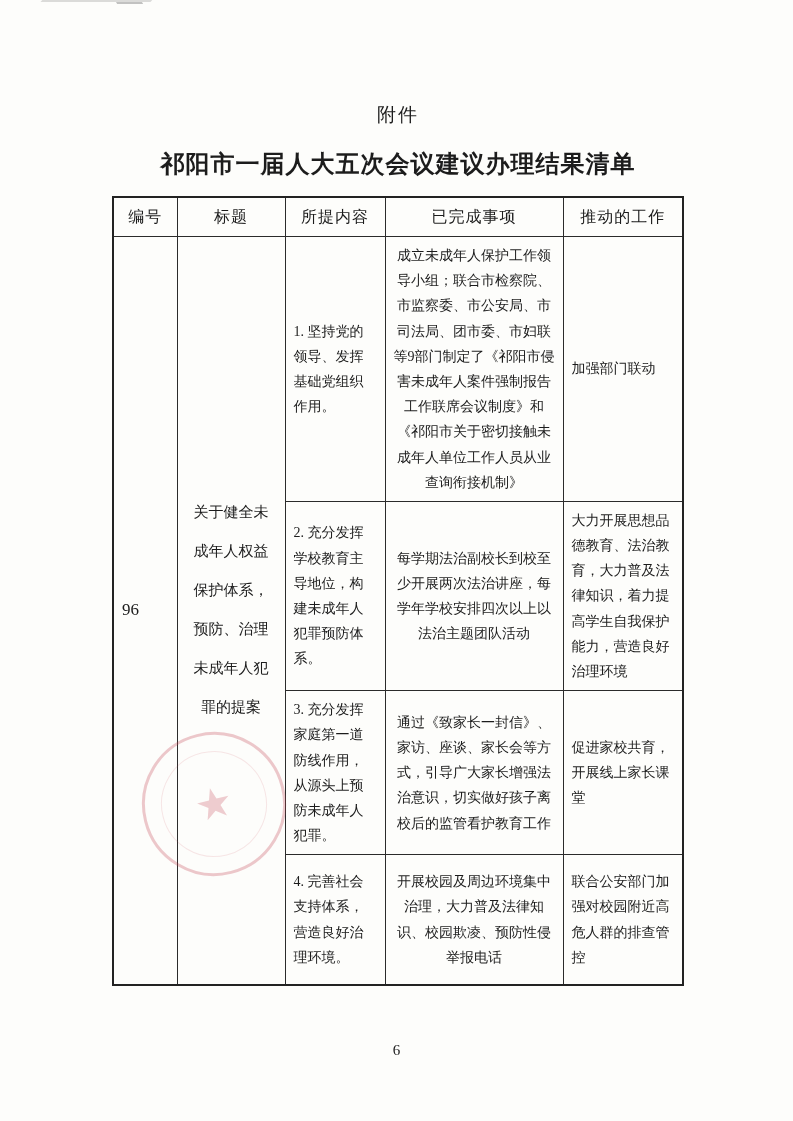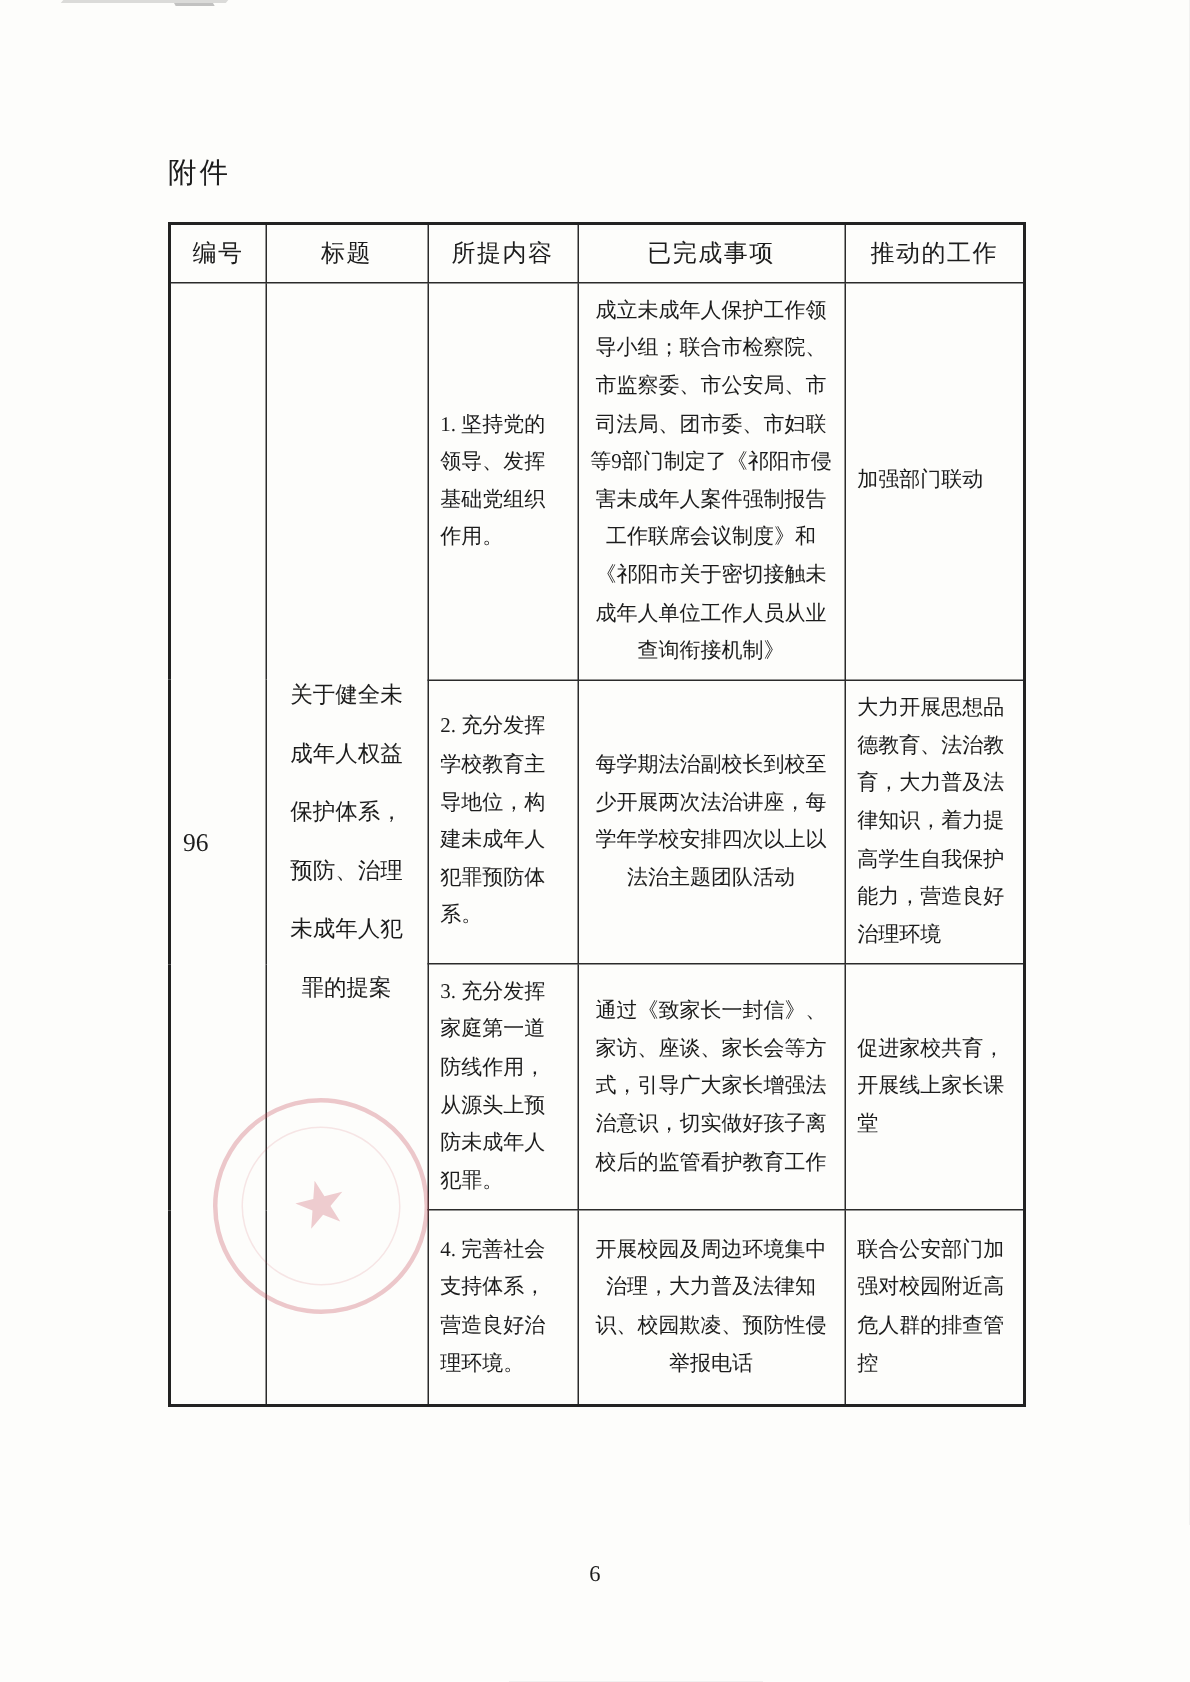--- a/index.html
+++ b/index.html
@@ -20,21 +20,21 @@
   }
   .scan-artifact2 {
     position:absolute; top:2px; left:118px; width:26px; height:5px;
     border-top:2px solid rgba(60,60,60,0.3);
     transform:skewX(30deg);
   }
   .content {
     position:absolute; left:112px; top:102px; width:572px;
   }
   .attachment {
-    font-size:19px; letter-spacing:2px; margin:0 0 20px 0;
+    font-size:19px; letter-spacing:2px; margin:0 0 20px 0;text-align:center;
   }
   .doc-title {
     text-align:center; font-weight:bold; font-size:24px;
     letter-spacing:1px; margin:0 0 16px 0;
     font-family:"Liberation Serif","DejaVu Serif",serif;
   }
   .unit-line {
     font-size:19px; letter-spacing:1px; margin:0 0 10px 0;
   }
   table.report-table {
@@ -97,20 +97,21 @@
 
 <div class="sheet">
 
   <div class="scan-artifact"></div>
   <div class="scan-artifact2"></div>
 
   <div class="content">
 
     <p class="attachment">附件</p>
 
+    <h1 class="doc-title">祁阳市一届人大五次会议建议办理结果清单</h1>
 
 
     <table class="report-table">
       <colgroup>
         <col style="width:64px">
         <col style="width:108px">
         <col style="width:100px">
         <col style="width:178px">
         <col style="width:120px">
       </colgroup>

